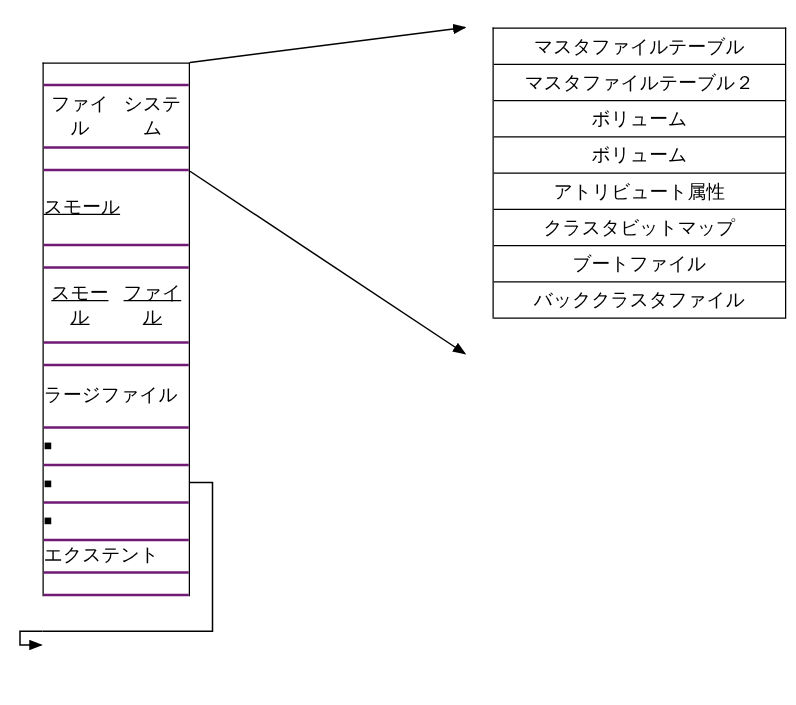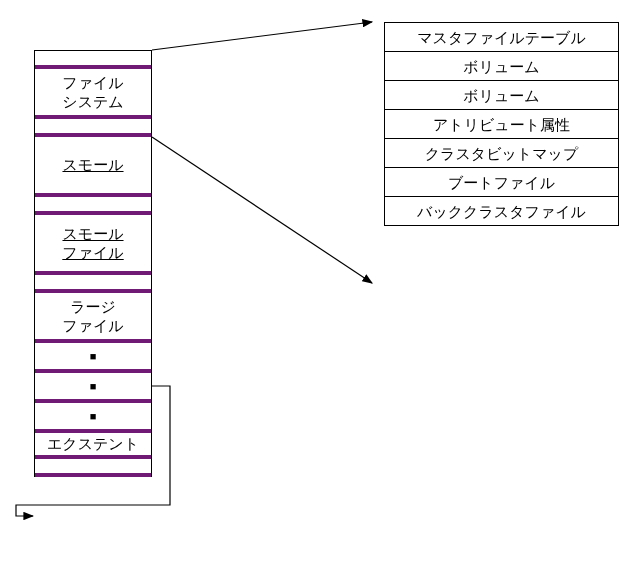--- a/index.html
+++ b/index.html
@@ -17,25 +17,24 @@
     }
     .left-stack {
       position: absolute;
       left: 34px;
       top: 50px;
       width: 118px;
       border: 1px solid black;
       border-bottom: none;
     }
     .left-cell {
-      border-bottom: 4px solid #701a75;
+      border-bottom: 2px solid #701a75;
       text-align: center;
       display: flex;
-      flex-direction: column;
-      justify-content: center;
+      flex-direction: row;
       align-items: center;
       line-height: 1.3;
     }
     .left-cell.small {
       height: 18px;
     }
     .left-cell.medium {
       height: 50px;
     }
     .left-cell.large {
@@ -44,21 +43,21 @@
     }
     .left-cell.dot {
       height: 30px;
       font-size: 11px;
     }
     .left-cell.extent {
       height: 26px;
     }
     .right-stack {
       position: absolute;
-      left: 384px;
+      left: 394px;
       top: 22px;
       width: 235px;
       border: 1px solid black;
       border-bottom: none;
     }
     .right-cell {
       border-bottom: 1px solid black;
       text-align: center;
       height: 29px;
       display: flex;
@@ -108,20 +107,21 @@
     <span>■</span>
   </div>
   <div class="left-cell extent">
     <span>エクステント</span>
   </div>
   <div class="left-cell small"></div>
 </div>
 
 <div class="right-stack">
   <div class="right-cell">マスタファイルテーブル</div>
+  <div class="right-cell">マスタファイルテーブル２</div>
   <div class="right-cell">ボリューム</div>
   <div class="right-cell">ボリューム</div>
   <div class="right-cell">アトリビュート属性</div>
   <div class="right-cell">クラスタビットマップ</div>
   <div class="right-cell">ブートファイル</div>
   <div class="right-cell">バッククラスタファイル</div>
 </div>
 
 <svg class="overlay">
   <defs>

